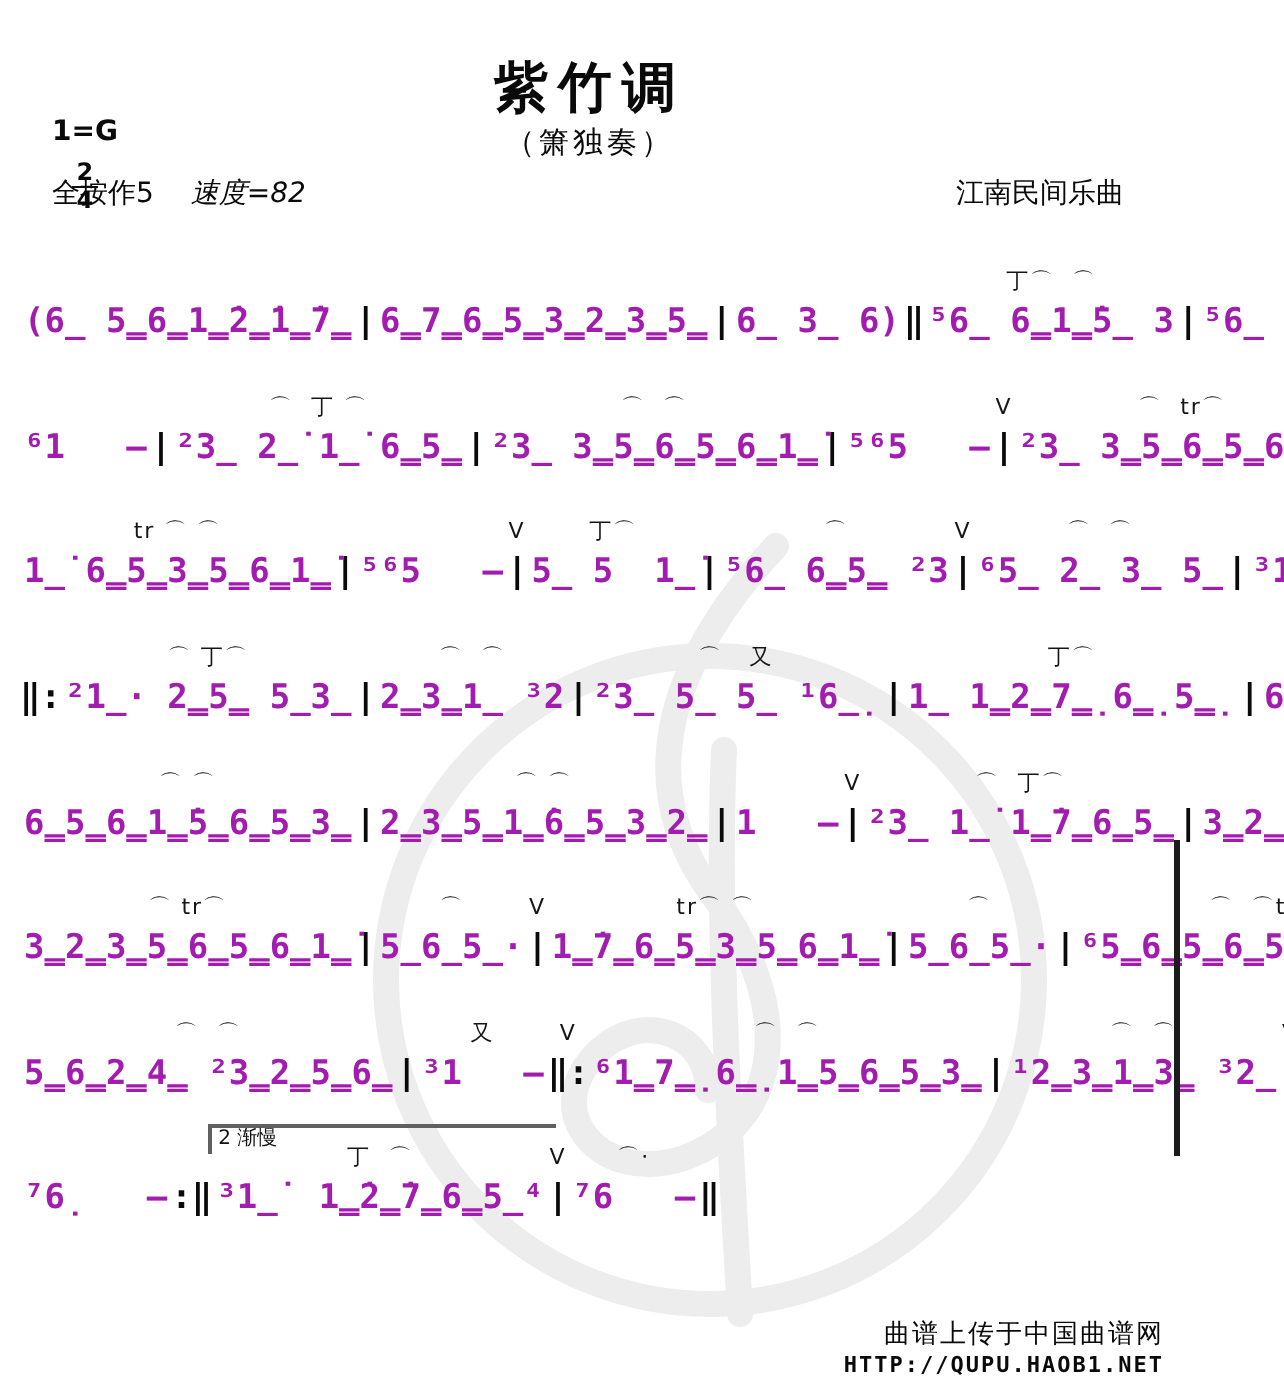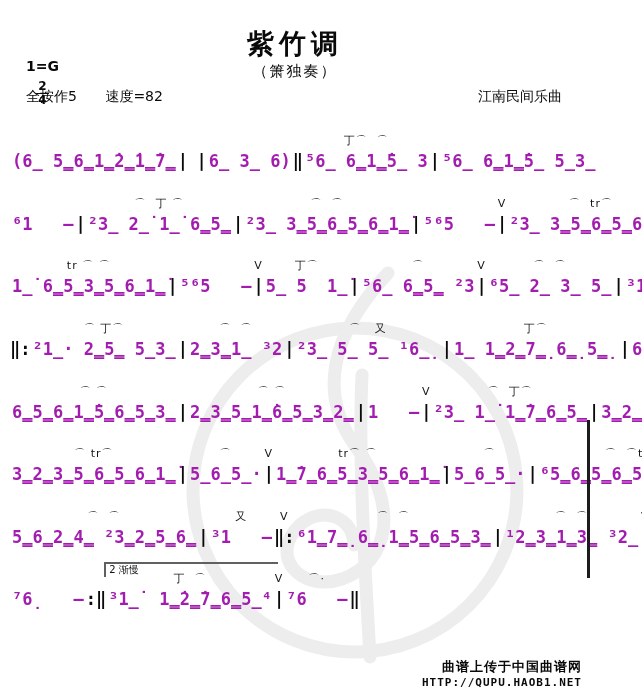--- a/index.html
+++ b/index.html
@@ -13,42 +13,42 @@
   .title{position:absolute;top:26px;left:0;right:0;text-align:center;
          font-size:27px;font-weight:bold;letter-spacing:5px;}
   .subtitle{position:absolute;top:62px;left:0;right:0;text-align:center;
             font-size:15px;letter-spacing:2px;}
   .keyrow{position:absolute;top:58px;left:26px;font-size:14px;font-weight:bold;
           display:flex;align-items:center;gap:6px;flex-direction:column;}
   .timesig{display:inline-flex;flex-direction:column;align-items:center;
            font-size:12px;line-height:1.05;font-weight:bold;}
   .timesig .upper{border-bottom:1px solid #111;padding:0 2px;}
   .meta-left{position:absolute;top:88px;left:26px;font-size:14px;}
-  .tempo{margin-left:24px;}
+  .tempo{margin-left:14px;font-style:italic;}
   .credit{position:absolute;top:88px;right:28px;font-size:14px;}
   
   .score{position:relative;padding:10px 10px 0 10px;}
   .score-line{display:flex;align-items:flex-end;justify-content:space-between;
               margin-bottom:21px;position:relative;}
   .measure{display:flex;flex-direction:column;align-items:center;
            position:relative;padding:0 2px;flex:0 1 auto;}
   .above{font-size:11px;white-space:pre;height:17px;color:#151515;
          letter-spacing:1px;line-height:17px;}
   .notes{font-family:"DejaVu Sans Mono",monospace;font-weight:bold;
          font-size:17px;white-space:pre;line-height:1.45;color:#a21caf;}
   .bar-token{display:flex;flex-direction:column;align-items:center;flex:0 0 auto;}
   .bar-glyph{font-family:"DejaVu Sans Mono",monospace;font-weight:bold;
              font-size:17px;line-height:1.45;}
   .volta-head{position:absolute;top:-8px;left:-2px;right:-4px;height:13px;
               border-top:2px solid #606060;border-left:2px solid #606060;
               font-size:10px;line-height:11px;text-align:left;padding-left:3px;
               color:#111;white-space:pre;}
   
   .footer{position:absolute;right:8px;bottom:4px;text-align:right;z-index:2;}
-  .footer .f1{font-size:13px;font-weight:bold;letter-spacing:1px;}
+  .footer .f1{font-size:13px;font-weight:normal;letter-spacing:1px;}
   .footer .f2{font-family:"DejaVu Sans Mono",monospace;font-size:11px;
               font-weight:bold;letter-spacing:1px;}
   
   .watermark{position:absolute;left:150px;top:255px;z-index:0;}
   .scan-edge{position:absolute;right:0;top:420px;width:3px;height:158px;
              background:#1c1c1c;z-index:2;}
 </style>
 </head>
 <body>
 
@@ -82,20 +82,21 @@
         <div class="measure">
           <div class="above"> </div>
           <div class="notes">(6̲ 5̳6̳1̳̇2̳̇1̳̇7̳</div>
         </div>
         <div class="bar-token">
           <div class="above"> </div>
           <div class="bar-glyph">|</div>
         </div>
         <div class="measure">
           <div class="above"> </div>
+          <div class="notes">6̳7̳6̳5̳3̳2̳3̳5̳</div>
         </div>
         <div class="bar-token">
           <div class="above"> </div>
           <div class="bar-glyph">|</div>
         </div>
         <div class="measure">
           <div class="above"> </div>
           <div class="notes">6̲ 3̲ 6)</div>
         </div>
         <div class="bar-token">

